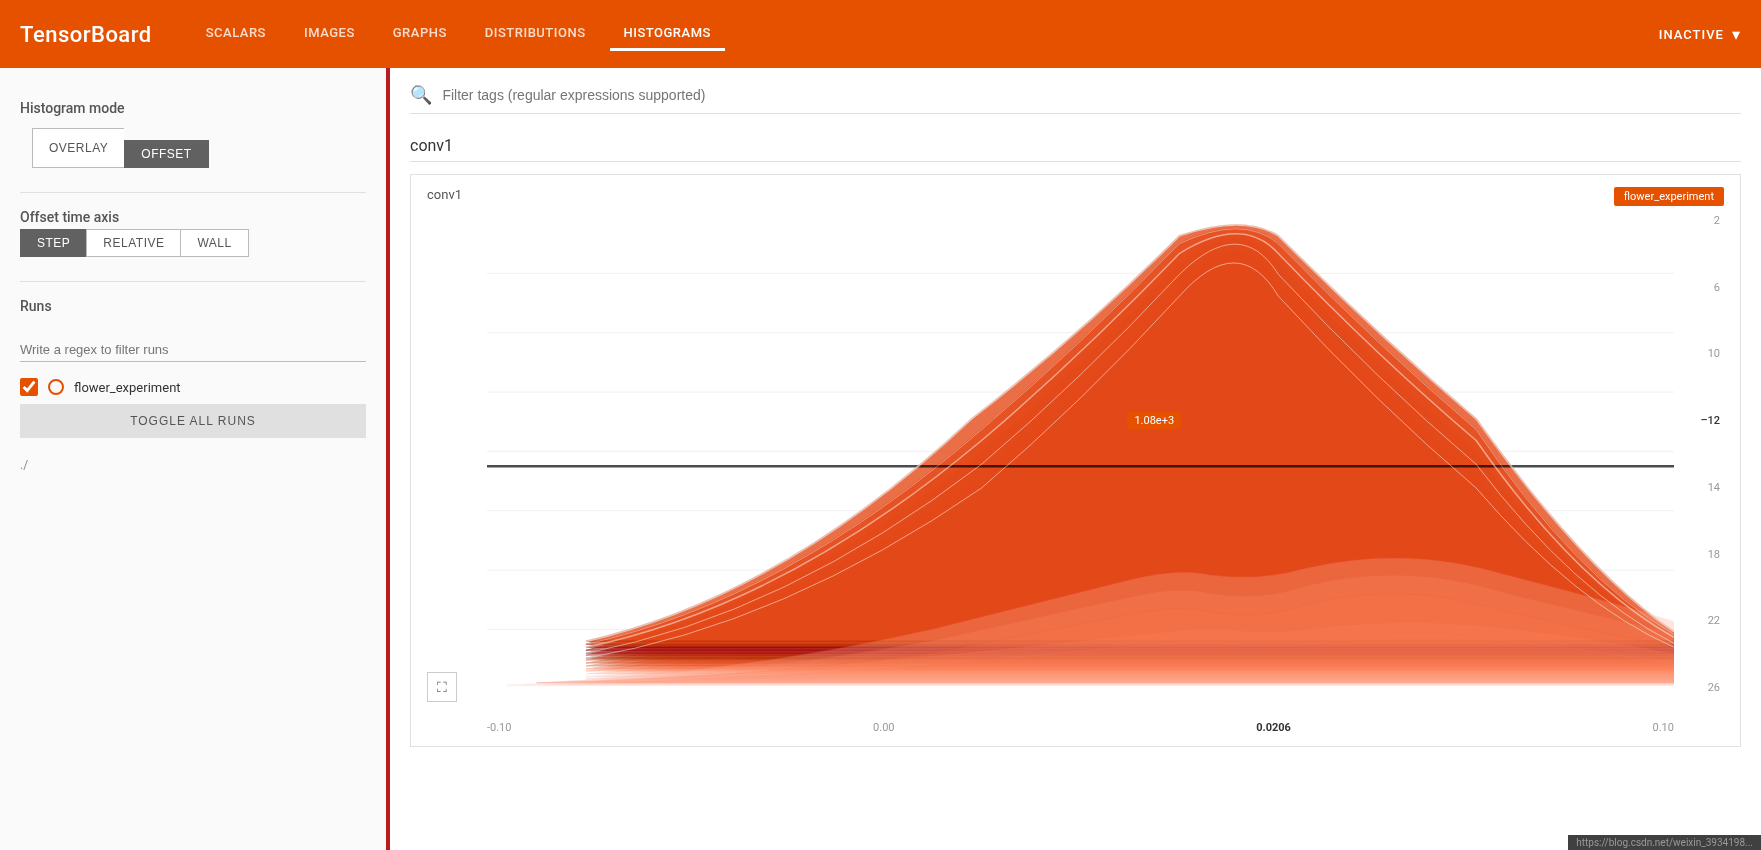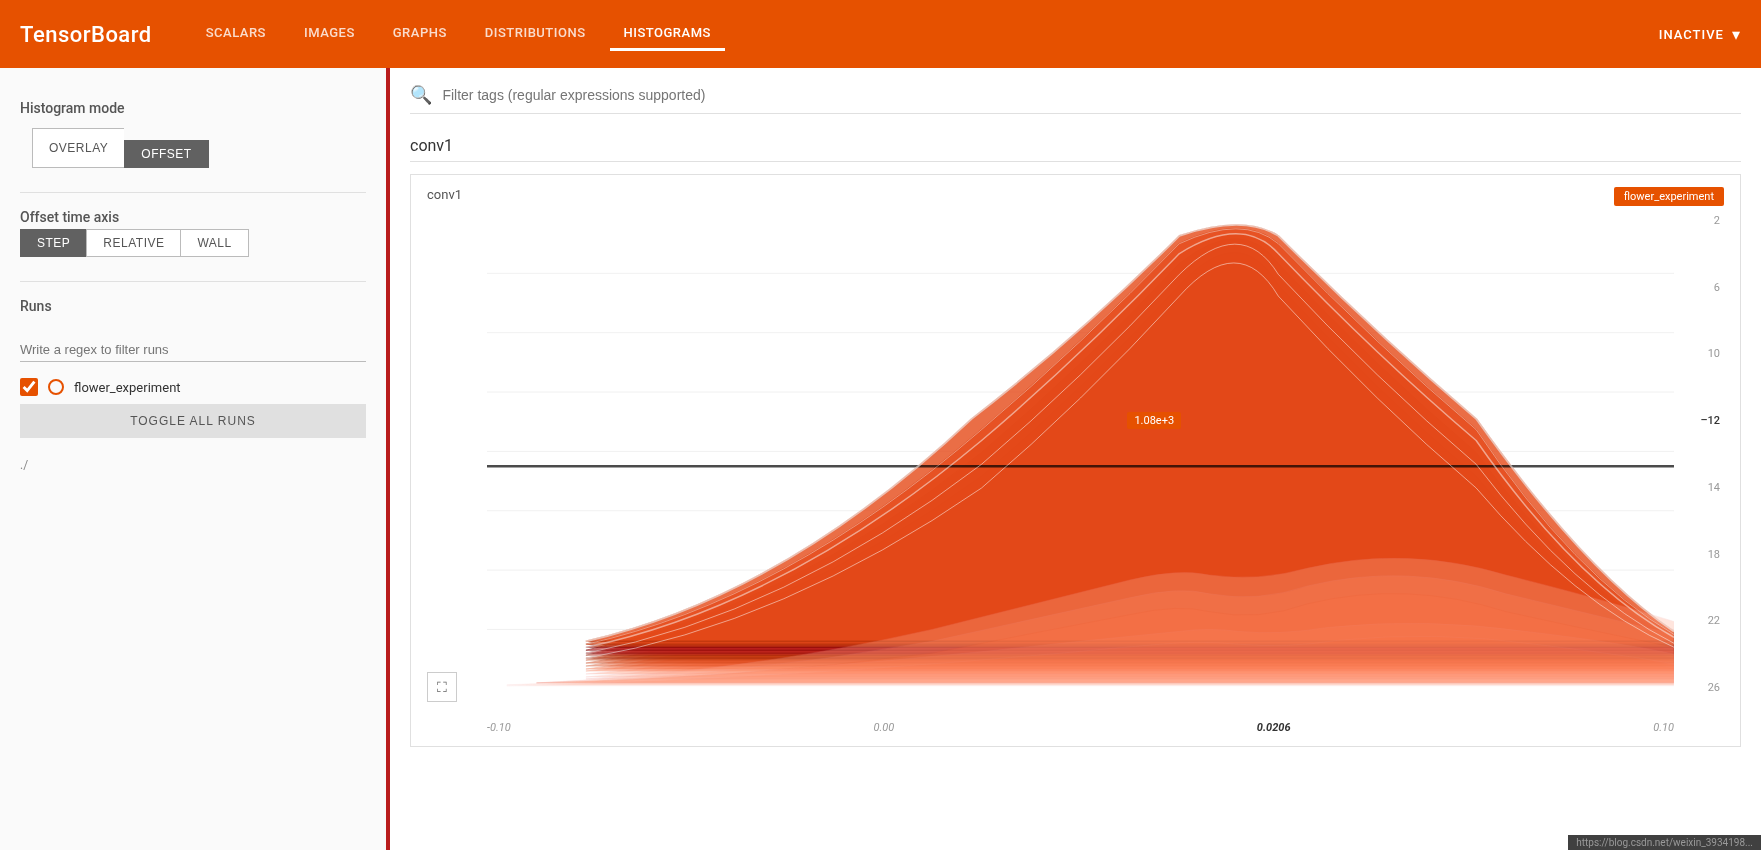--- a/index.html
+++ b/index.html
@@ -283,21 +283,20 @@
 
     
     .x-axis {
       position: absolute;
       bottom: 0;
       left: 60px;
       right: 50px;
       display: flex;
       justify-content: space-between;
       align-items: flex-start;
-      font-style: italic;
     }
     .x-axis-label {
       font-size: 11px;
       color: #999;
     }
     .x-axis-label.highlighted {
       color: #333;
       font-weight: 700;
     }
 

